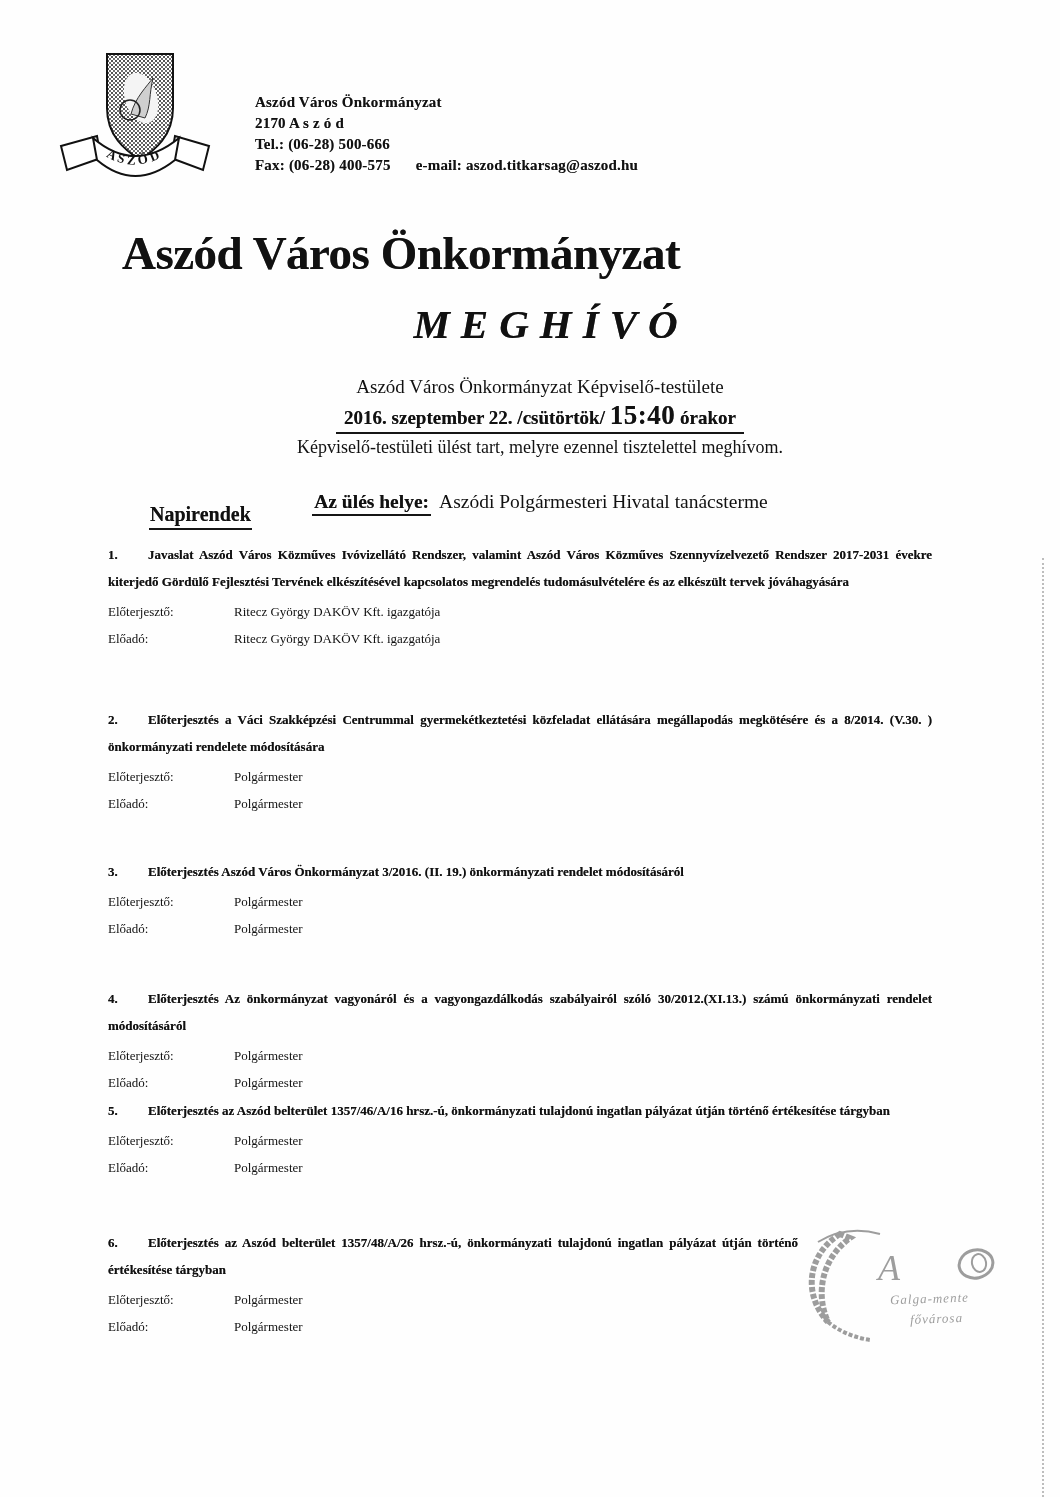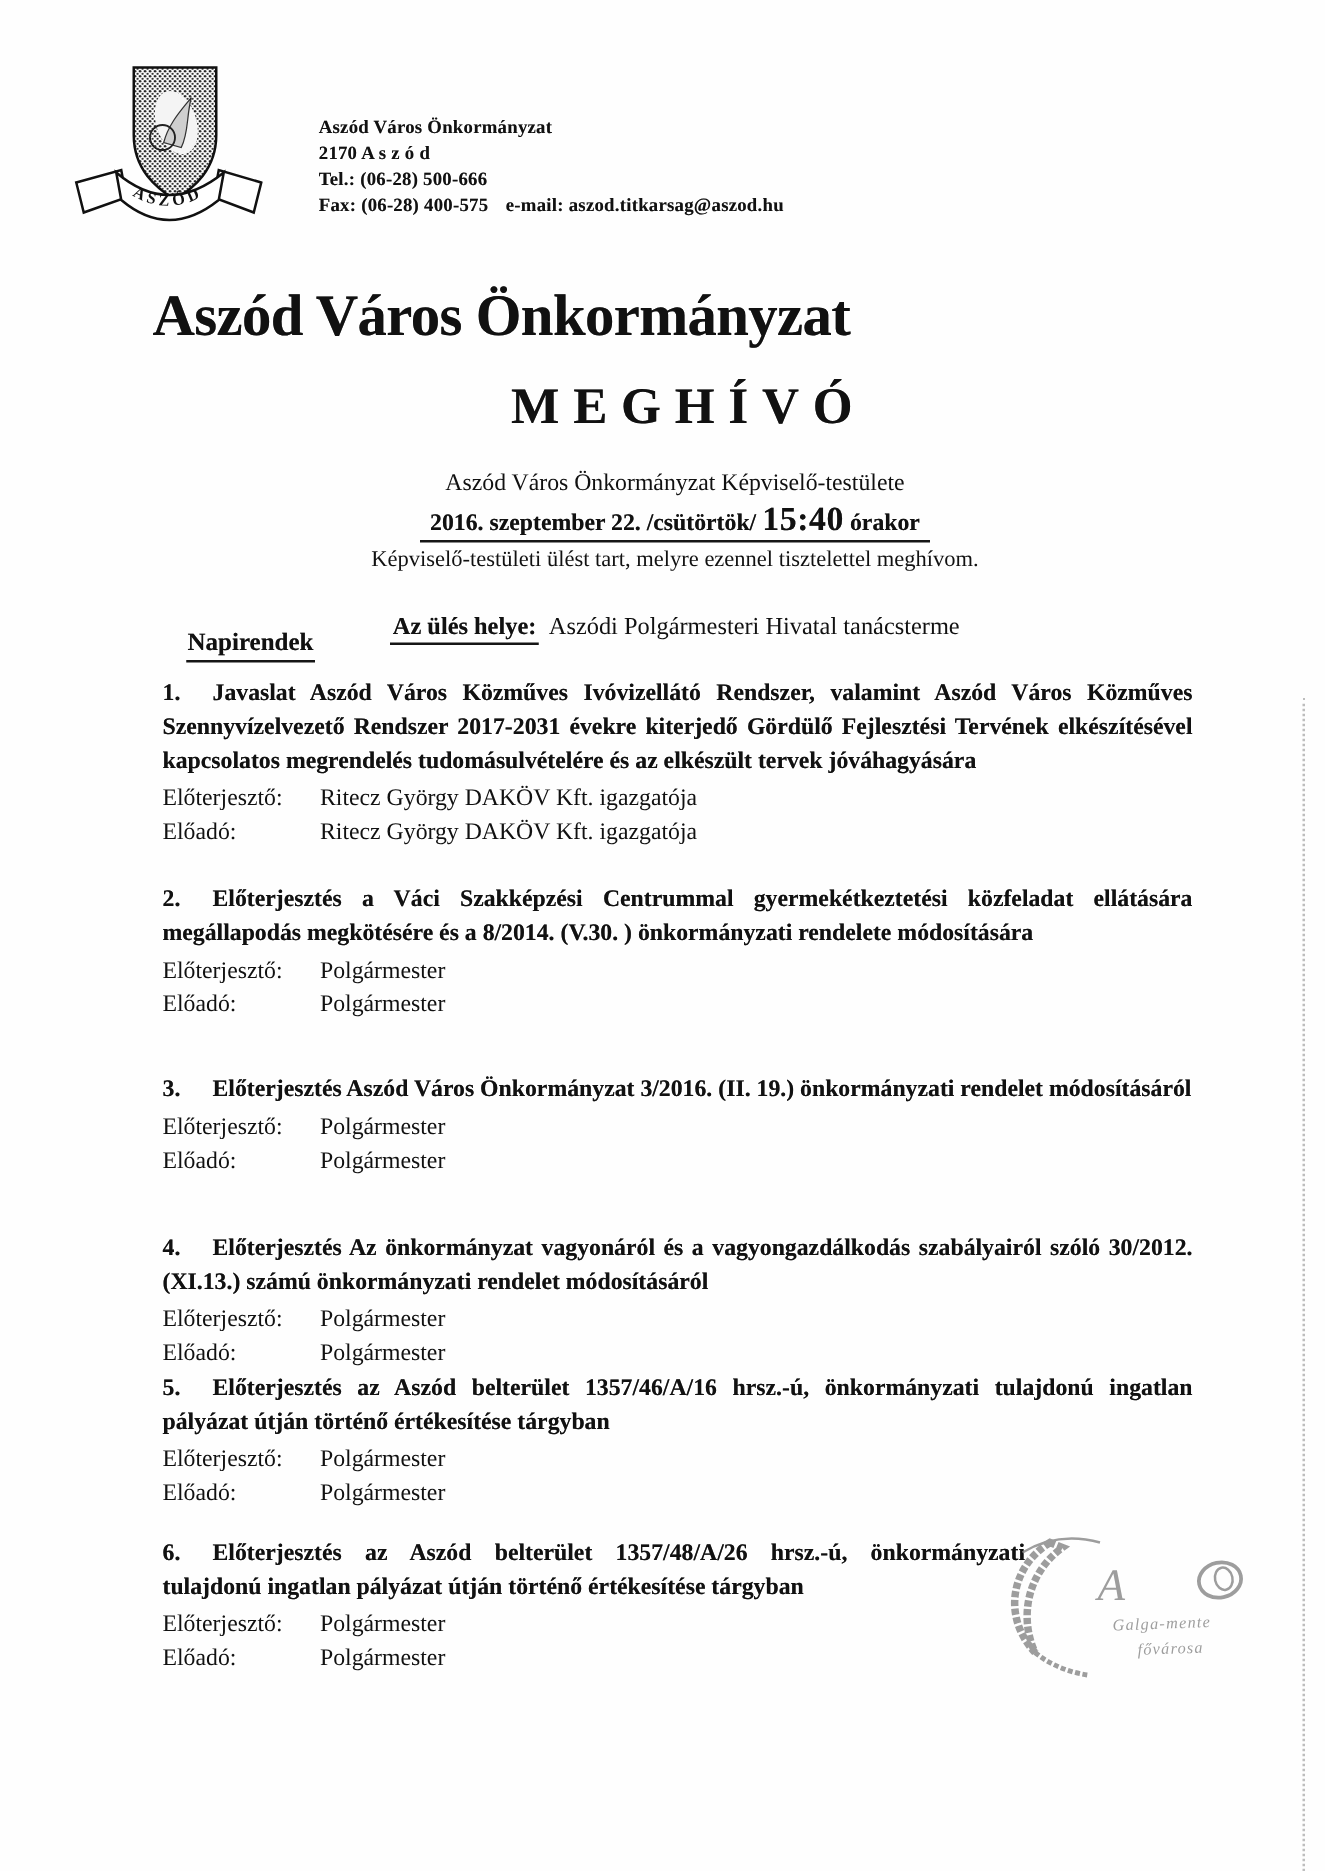--- a/index.html
+++ b/index.html
@@ -18,30 +18,30 @@
   .ink{ text-shadow:0 0 0.5px rgba(10,10,10,0.6); }
   .soft{ text-shadow:0 0 0.4px rgba(20,20,20,0.45); }
 
   
   .crest{ position:absolute; left:55px; top:48px; width:160px; height:145px; }
   .lh-text{
     position:absolute; left:255px; top:92px;
     font-size:15px; font-weight:700; line-height:21px;
     letter-spacing:0.2px;
   }
-  .lh-text .email{ margin-left:14px; }
+  .lh-text .email{ margin-left:25px; }
 
   
   .doc-title{
     position:absolute; left:122px; top:226px;
     font-size:47px; font-weight:700; letter-spacing:-0.5px;
     white-space:nowrap;
   }
   .center-col{ position:absolute; left:100px; width:880px; text-align:center; }
-  .meghivo{ top:300px; font-size:41px; font-weight:700; letter-spacing:11px; padding-left:11px;}
+  .meghivo{ top:300px; font-size:41px; font-weight:700; letter-spacing:11px; padding-left:11px;font-style:italic;}
   .committee{ top:376px; font-size:19px; }
   .dateline{ top:400px; font-size:19px; font-weight:700; }
   .dateline .uline{
     display:inline-block; border-bottom:2px solid #151515; padding:0 8px 1px 8px;
   }
   .dateline .big-time{ font-size:27px; letter-spacing:0.5px; }
   .invite-sentence{ top:437px; font-size:18px; }
   .location-line{ top:463px; font-size:19.5px;margin-top:28px; }
   .location-line .uline{
     display:inline-block; border-bottom:2px solid #151515; padding:0 2px 1px 2px;
@@ -51,22 +51,22 @@
 
   
   .agenda-heading{
     position:absolute; left:122px; top:503px;
     font-size:20px; font-weight:700;margin-left:27px;
   }
   .agenda-heading .uline{
     display:inline-block; border-bottom:2px solid #151515; padding:0 1px 2px 1px;
   }
   .item{
-    position:absolute; left:130px; width:824px;
-    font-size:19px;
+    position:absolute; left:108px; width:824px;
+    font-size:13px;
   }
   .item-title{
     margin:0 0 3px 0; line-height:27px;
     font-weight:700; text-align:justify;
   }
   .item-title .num{
     display:inline-block; width:40px;
   }
   .kv{ line-height:27px; }
   .kv-label{ display:inline-block; width:126px; }

